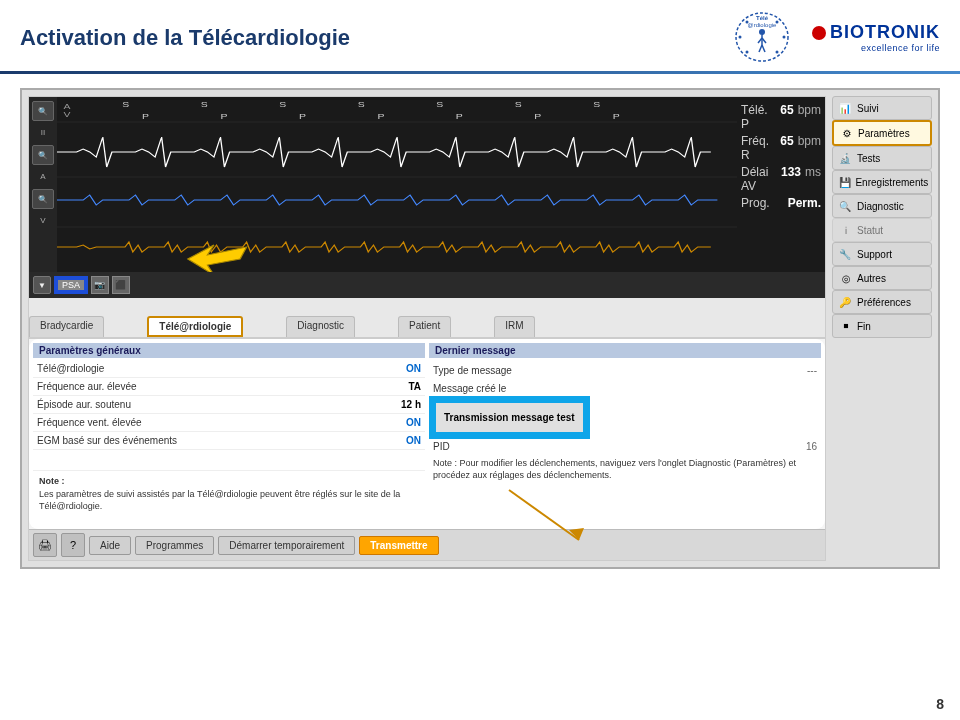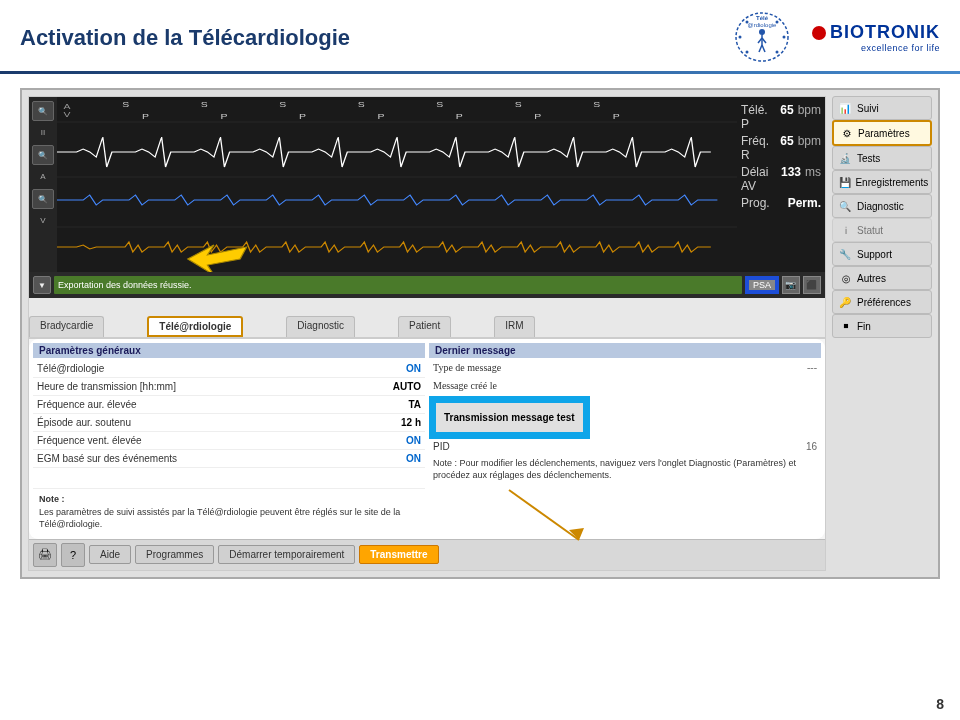--- a/index.html
+++ b/index.html
@@ -105,24 +105,23 @@
     .param-value {
       font-size: 10px;
       font-weight: bold;
       color: #000;
       min-width: 40px;
       text-align: right;
     }
     .param-value.on { color: #0066cc; }
     .message-row {
       display: flex;
-      align-items: flex-start;
+      align-items: flex-end;
       padding: 2px 4px;
       min-height: 18px;
-      font-family: Liberation Serif, serif;
     }
     .message-label {
       flex: 1;
       font-size: 10px;
       color: #333;
     }
     .message-value {
       font-size: 10px;
       color: #666;
     }
@@ -521,47 +520,40 @@
           </div>
           <div class="stat-row">
             <span class="stat-label">Prog.</span>
             <span class="stat-val">Perm.</span>
           </div>
         </div>
       </div>
 
       <div class="bottom-controls">
         <div class="bc-btn">▼</div>
-        <div class="bc-status">
-          <span class="bc-status-text">Exportation des données réussie.</span>
-        </div>
         <div class="bc-psa">PSA</div>
         <div class="bc-icon">📷</div>
         <div class="bc-icon">⬛</div>
       </div>
 
       <div class="tabs-row">
         <div class="tab">Bradycardie</div>
         <div class="tab highlight">Télé@rdiologie</div>
         <div class="tab">Diagnostic</div>
         <div class="tab">Patient</div>
         <div class="tab">IRM</div>
       </div>
 
       <div class="params-content">
 
         <div class="params-left">
           <div class="section-header">Paramètres généraux</div>
           <div class="param-row">
             <span class="param-label">Télé@rdiologie</span>
             <span class="param-value on">ON</span>
-          </div>
-          <div class="param-row">
-            <span class="param-label">Heure de transmission [hh:mm]</span>
-            <span class="param-value">AUTO</span>
           </div>
           <div class="param-row">
             <span class="param-label">Fréquence aur. élevée</span>
             <span class="param-value">TA</span>
           </div>
           <div class="param-row">
             <span class="param-label">Épisode aur. soutenu</span>
             <span class="param-value">12 h</span>
           </div>
           <div class="param-row">

